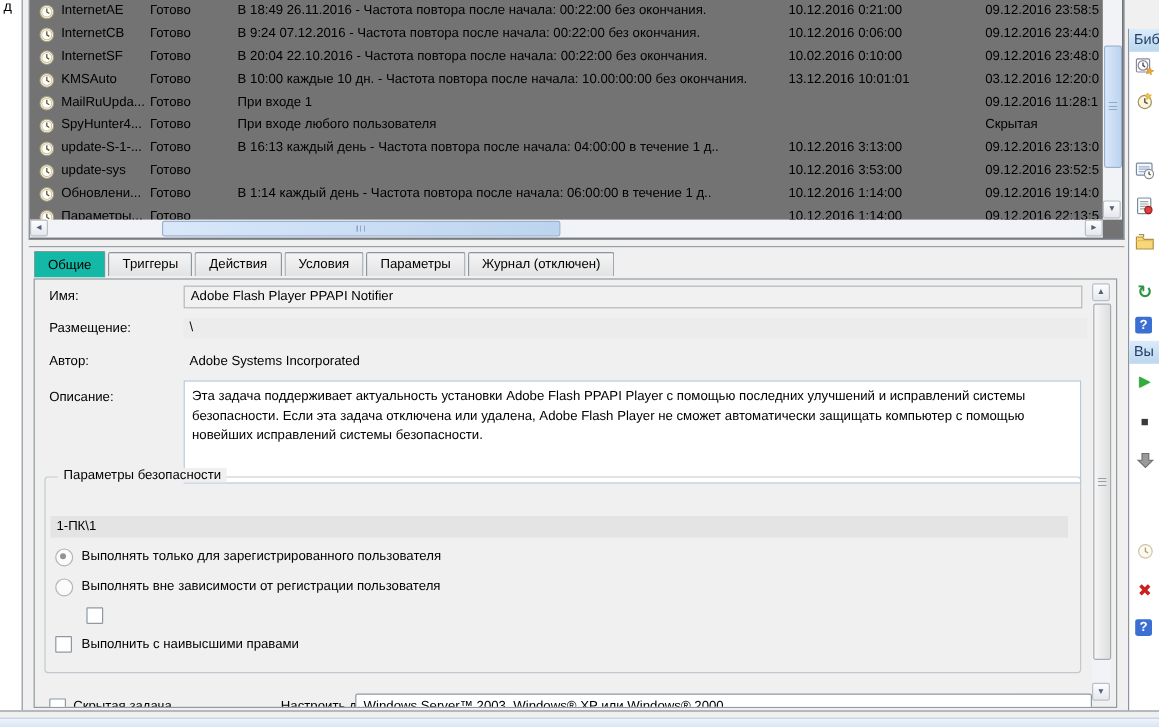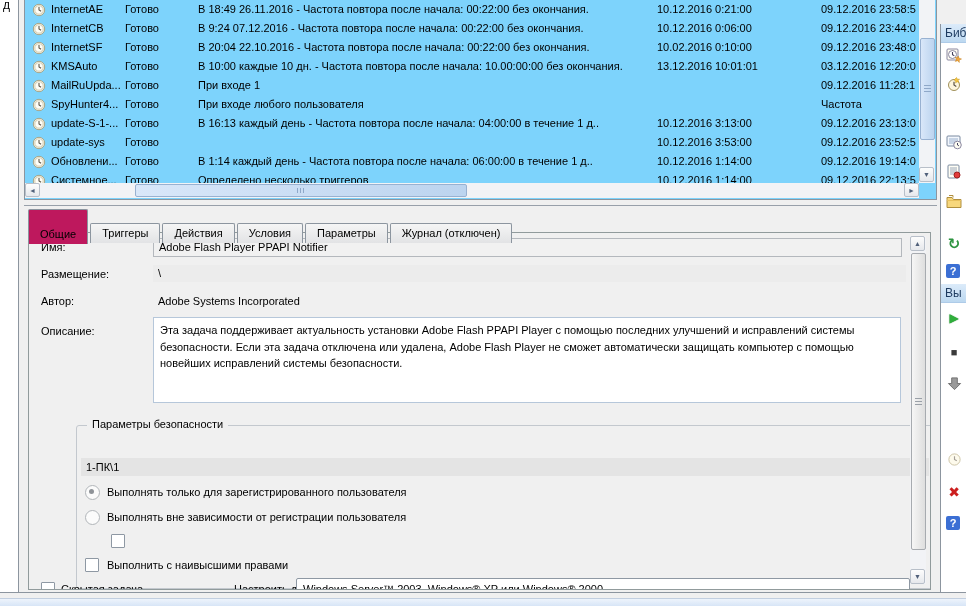--- a/index.html
+++ b/index.html
@@ -5,21 +5,21 @@
   html,body{margin:0;padding:0;}
   body{width:966px;height:606px;overflow:hidden;background:#f0f0f0;
        font-family:"Liberation Sans","DejaVu Sans",sans-serif;font-size:11px;color:#000;}
   #screen{position:relative;width:966px;height:606px;}
 
   
   #left-strip{position:absolute;left:0;top:0;width:18px;height:592px;background:#fff;border-right:1px solid #8c959f;}
   #left-strip .frag{position:absolute;left:3px;top:-2px;font-size:12px;}
 
   
-  #list-panel{position:absolute;left:24px;top:0;width:911px;height:199px;background:#7dd3fc;border:1px solid #8c959f;border-top:none;}
+  #list-panel{position:absolute;left:24px;top:0;width:911px;height:199px;background:#737373;border:1px solid #8c959f;border-top:none;}
   #rows{position:absolute;left:0;top:1px;width:894px;height:183px;overflow:hidden;}
   .trow{position:relative;height:19px;white-space:nowrap;}
   .trow .cell{position:absolute;top:2px;overflow:hidden;white-space:nowrap;}
   .cicon{position:absolute;left:7px;top:2px;width:14px;height:14px;}
   .c-name{left:26px;width:72px;}
   .c-status{left:100px;width:70px;}
   .c-trigger{left:173px;width:455px;}
   .c-next{left:632px;width:160px;}
   .c-last{left:796px;width:98px;}
 
@@ -36,32 +36,32 @@
   .thumb-gray::after{content:"";position:absolute;left:3px;right:3px;top:50%;height:7px;margin-top:-4px;
           background:repeating-linear-gradient(0deg,#9aa0a8 0 1px,transparent 1px 3px);}
   #list-vscroll{position:absolute;left:894px;top:0;width:16px;height:183px;}
   #list-hscroll{position:absolute;left:0;top:183px;width:894px;height:15px;}
 
   
   #props-pane{position:absolute;left:24px;top:205px;width:913px;height:387px;background:#f0f0f0;border-top:1px solid #98a0aa;}
   #tab-bar{position:absolute;left:4px;top:3px;display:flex;align-items:flex-end;z-index:3;}
   .tab{padding:3px 11px 4px;margin-right:2px;border:1px solid #8c959f;border-bottom:none;border-radius:2px 2px 0 0;
        background:linear-gradient(#f5f5f5,#e2e3e5);position:relative;top:0;}
-  .tab.active{background:#be185d;padding-top:18px;margin-bottom:-1px;z-index:4;}
+  .tab.active{background:#14b8a6;padding-top:5px;margin-bottom:-1px;z-index:4;}
   #tab-page{position:absolute;left:4px;top:26px;width:901px;height:356px;background:#f0f0f0;border:1px solid #919b9c;overflow:hidden;}
 
   .flabel{position:absolute;white-space:nowrap;}
   #name-box{position:absolute;left:124px;top:5px;width:742px;height:17px;background:#f1f1f1;border:1px solid #b4b8bd;
             line-height:17px;padding-left:5px;white-space:nowrap;overflow:hidden;}
   #loc-bar{position:absolute;left:124px;top:32px;width:748px;height:17px;background:#ececec;line-height:17px;padding-left:5px;}
   #author-val{position:absolute;left:129px;top:62px;white-space:nowrap;}
   #desc-box{position:absolute;left:124px;top:84px;width:734px;height:76px;background:#fff;border:1px solid #b6c7da;
             padding:4px 6px;line-height:1.5;overflow:hidden;}
 
-  #sec-group{position:absolute;left:8px;top:192px;width:862px;height:162px;border:1px solid #c3c8ce;border-radius:3px;margin-left:39px;}
+  #sec-group{position:absolute;left:8px;top:164px;width:862px;height:162px;border:1px solid #c3c8ce;border-radius:3px;}
   #sec-group .legend{position:absolute;left:10px;top:-8px;background:#f0f0f0;padding:0 5px;}
   #sec-hint{position:absolute;left:8px;top:13px;white-space:nowrap;}
   #account-bar{position:absolute;left:4px;top:32px;right:10px;height:18px;background:#e4e4e4;line-height:18px;padding-left:5px;}
   .radio{position:absolute;width:13px;height:13px;border-radius:50%;border:1px solid #b1b5b9;background:#fbfbfb;}
   .radio.sel::after{content:"";position:absolute;left:3px;top:3px;width:5px;height:5px;border-radius:50%;background:#8f9398;}
   .chk{position:absolute;width:12px;height:12px;border:1px solid #8e98a3;background:#fff;border-radius:1px;}
   .ilabel{position:absolute;white-space:nowrap;}
 
   #page-vscroll{position:absolute;right:4px;top:3px;width:16px;height:348px;}
 
@@ -176,21 +176,21 @@
       <svg width="14" height="14" viewBox="0 0 16 16">
               <circle cx="8" cy="8" r="6.5" fill="#fdfaec" stroke="#a39a77"></circle>
               <circle cx="8" cy="8" r="4.8" fill="#fffef8" stroke="#cbc4a6"></circle>
               <path d="M8 4.6V8l2.4 1.5" stroke="#5a5143" fill="none" stroke-width="1.2"></path>
             </svg>
     </span>
     <span class="cell c-name">SpyHunter4...</span>
     <span class="cell c-status">Готово</span>
     <span class="cell c-trigger">При входе любого пользователя</span>
     <span class="cell c-next"></span>
-    <span class="cell c-last">Частота</span>
+    <span class="cell c-last">Скрытая</span>
   </div>
 
   <div class="trow">
     <span class="cicon">
       <svg width="14" height="14" viewBox="0 0 16 16">
               <circle cx="8" cy="8" r="6.5" fill="#fdfaec" stroke="#a39a77"></circle>
               <circle cx="8" cy="8" r="4.8" fill="#fffef8" stroke="#cbc4a6"></circle>
               <path d="M8 4.6V8l2.4 1.5" stroke="#5a5143" fill="none" stroke-width="1.2"></path>
             </svg>
     </span>
@@ -231,23 +231,22 @@
   </div>
 
   <div class="trow">
     <span class="cicon">
       <svg width="14" height="14" viewBox="0 0 16 16">
               <circle cx="8" cy="8" r="6.5" fill="#fdfaec" stroke="#a39a77"></circle>
               <circle cx="8" cy="8" r="4.8" fill="#fffef8" stroke="#cbc4a6"></circle>
               <path d="M8 4.6V8l2.4 1.5" stroke="#5a5143" fill="none" stroke-width="1.2"></path>
             </svg>
     </span>
-    <span class="cell c-name">Системное...</span>
-    <span class="cell c-status">Готово</span>
-    <span class="cell c-trigger">Определено несколько триггеров</span>
+    <span class="cell c-name">Параметры...</span>
+    <span class="cell c-status">Готово</span>
     <span class="cell c-next">10.12.2016 1:14:00</span>
     <span class="cell c-last">09.12.2016 22:13:5</span>
   </div>
 </div>
 
     <div id="list-vscroll" class="sb-track">
       <div class="thumb-blue" style="left:1px;top:38px;width:13px;height:100px;"></div>
       <div class="sb-btn" style="left:0;top:167px;width:13px;height:13px;">▼</div>
     </div>
     <div id="list-hscroll" class="sb-track">

